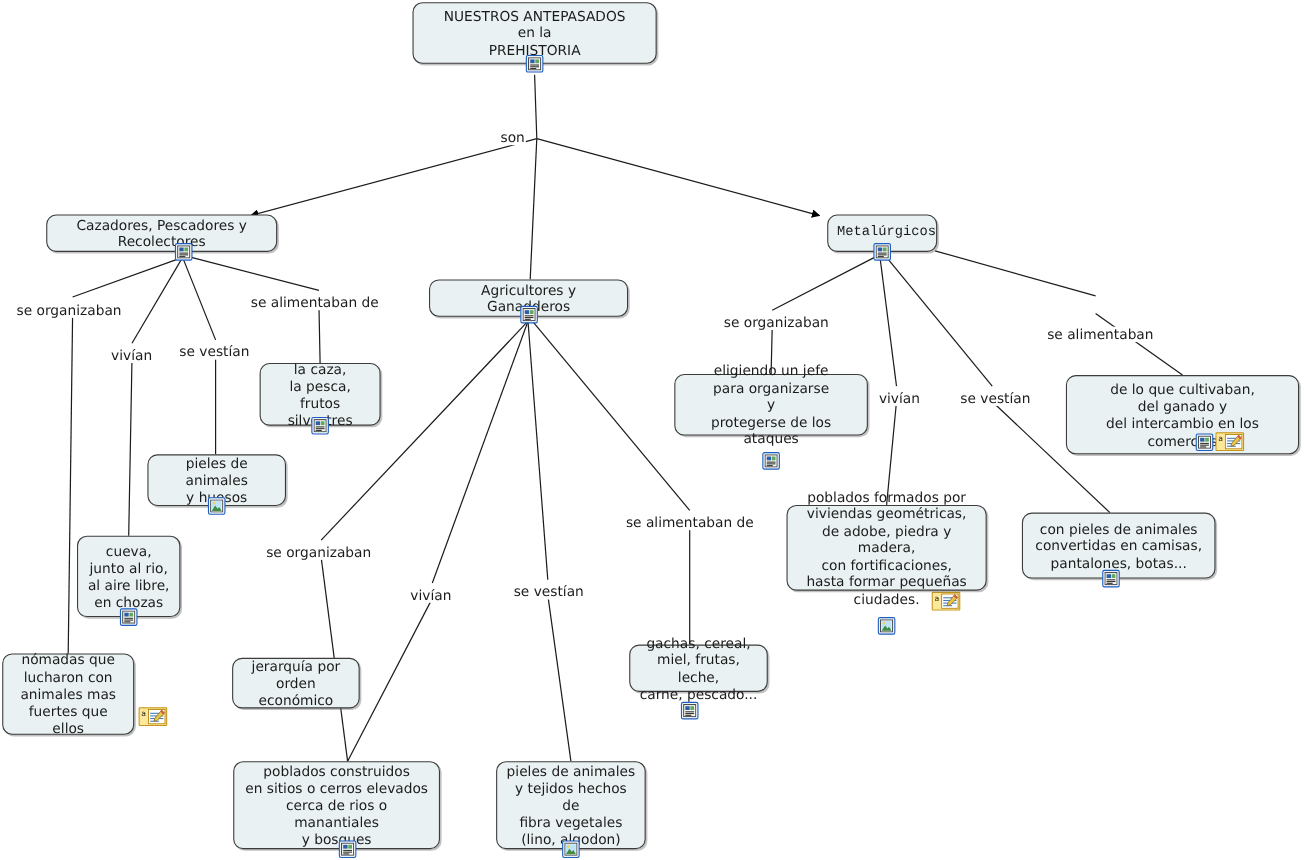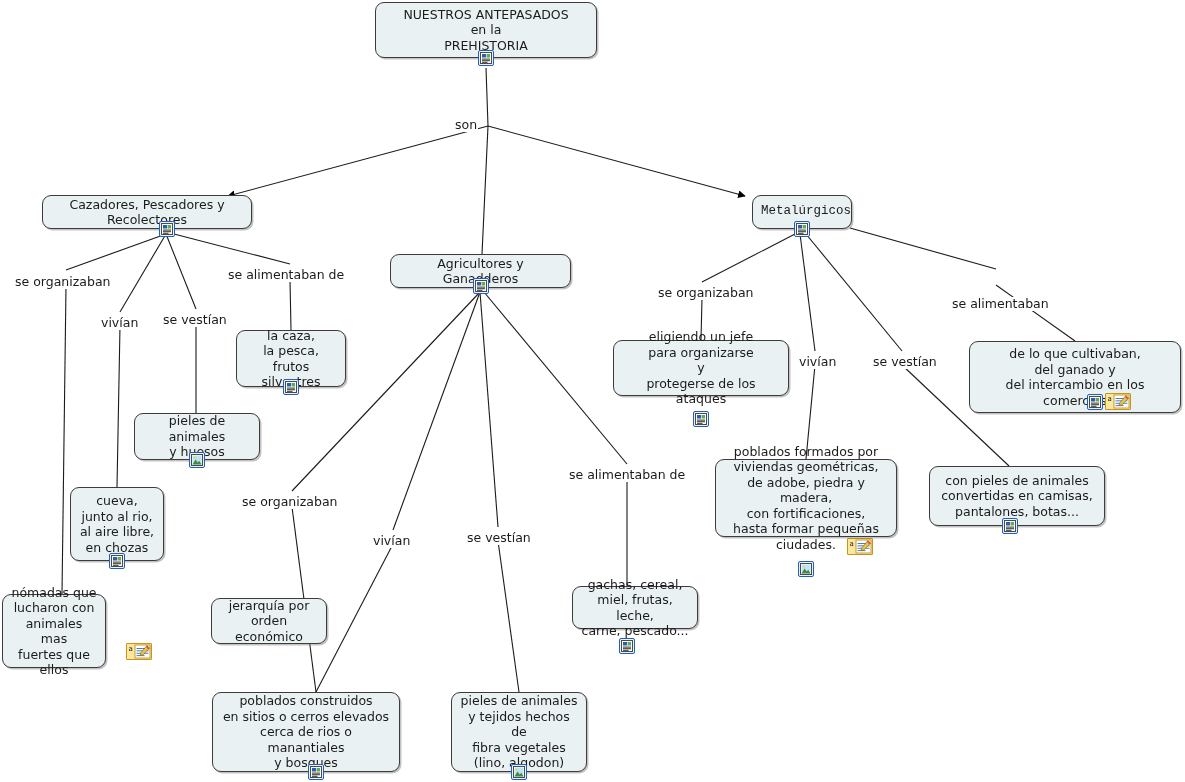--- a/index.html
+++ b/index.html
@@ -236,21 +236,21 @@
             <text x="3.6" y="7" font-family="DejaVu Sans, sans-serif" font-size="7" fill="#1b1b1b" text-anchor="middle">a</text>
             <rect x="8" y="1" width="15" height="13" fill="#ffffff" stroke="#b8860b" stroke-width="0.8"></rect>
             <rect x="9.5" y="4" width="12" height="0.9" fill="#3a6fb5"></rect>
             <rect x="9.5" y="6.4" width="12" height="0.9" fill="#3a6fb5"></rect>
             <rect x="9.5" y="8.8" width="12" height="0.9" fill="#3a6fb5"></rect>
             <rect x="9.5" y="11.2" width="8" height="0.9" fill="#3a6fb5"></rect>
             <path d="M20 1.5 L22.6 4.2 L15.8 11 L13 11.6 L13.8 8.9 Z" fill="#e8c547" stroke="#8a6d10" stroke-width="0.7"></path>
             <path d="M20 1.5 L22.6 4.2 L21.4 5.5 L18.8 2.8 Z" fill="#d9534f"></path>
           </svg></span>
       </span>
-      <div class="node" style="left: 2px; top: 594px; width: 104px; height: 74px;"><span class="txt">nómadas que
+      <div class="node" style="left: 2px; top: 594px; width: 120px; height: 74px;"><span class="txt">nómadas que
 lucharon con
 animales mas
 fuertes que ellos</span></div>
       <div class="node" style="left: 211px; top: 598px; width: 116px; height: 46px;"><span class="txt">jerarquía por
 orden económico</span></div>
       <div class="node" style="left: 212px; top: 692px; width: 188px; height: 80px;"><span class="txt">poblados construidos
 en sitios o cerros elevados
 cerca de rios o manantiales
 y bosques</span></div>
       <div class="icons" style="left: 308px; top: 764px;">

